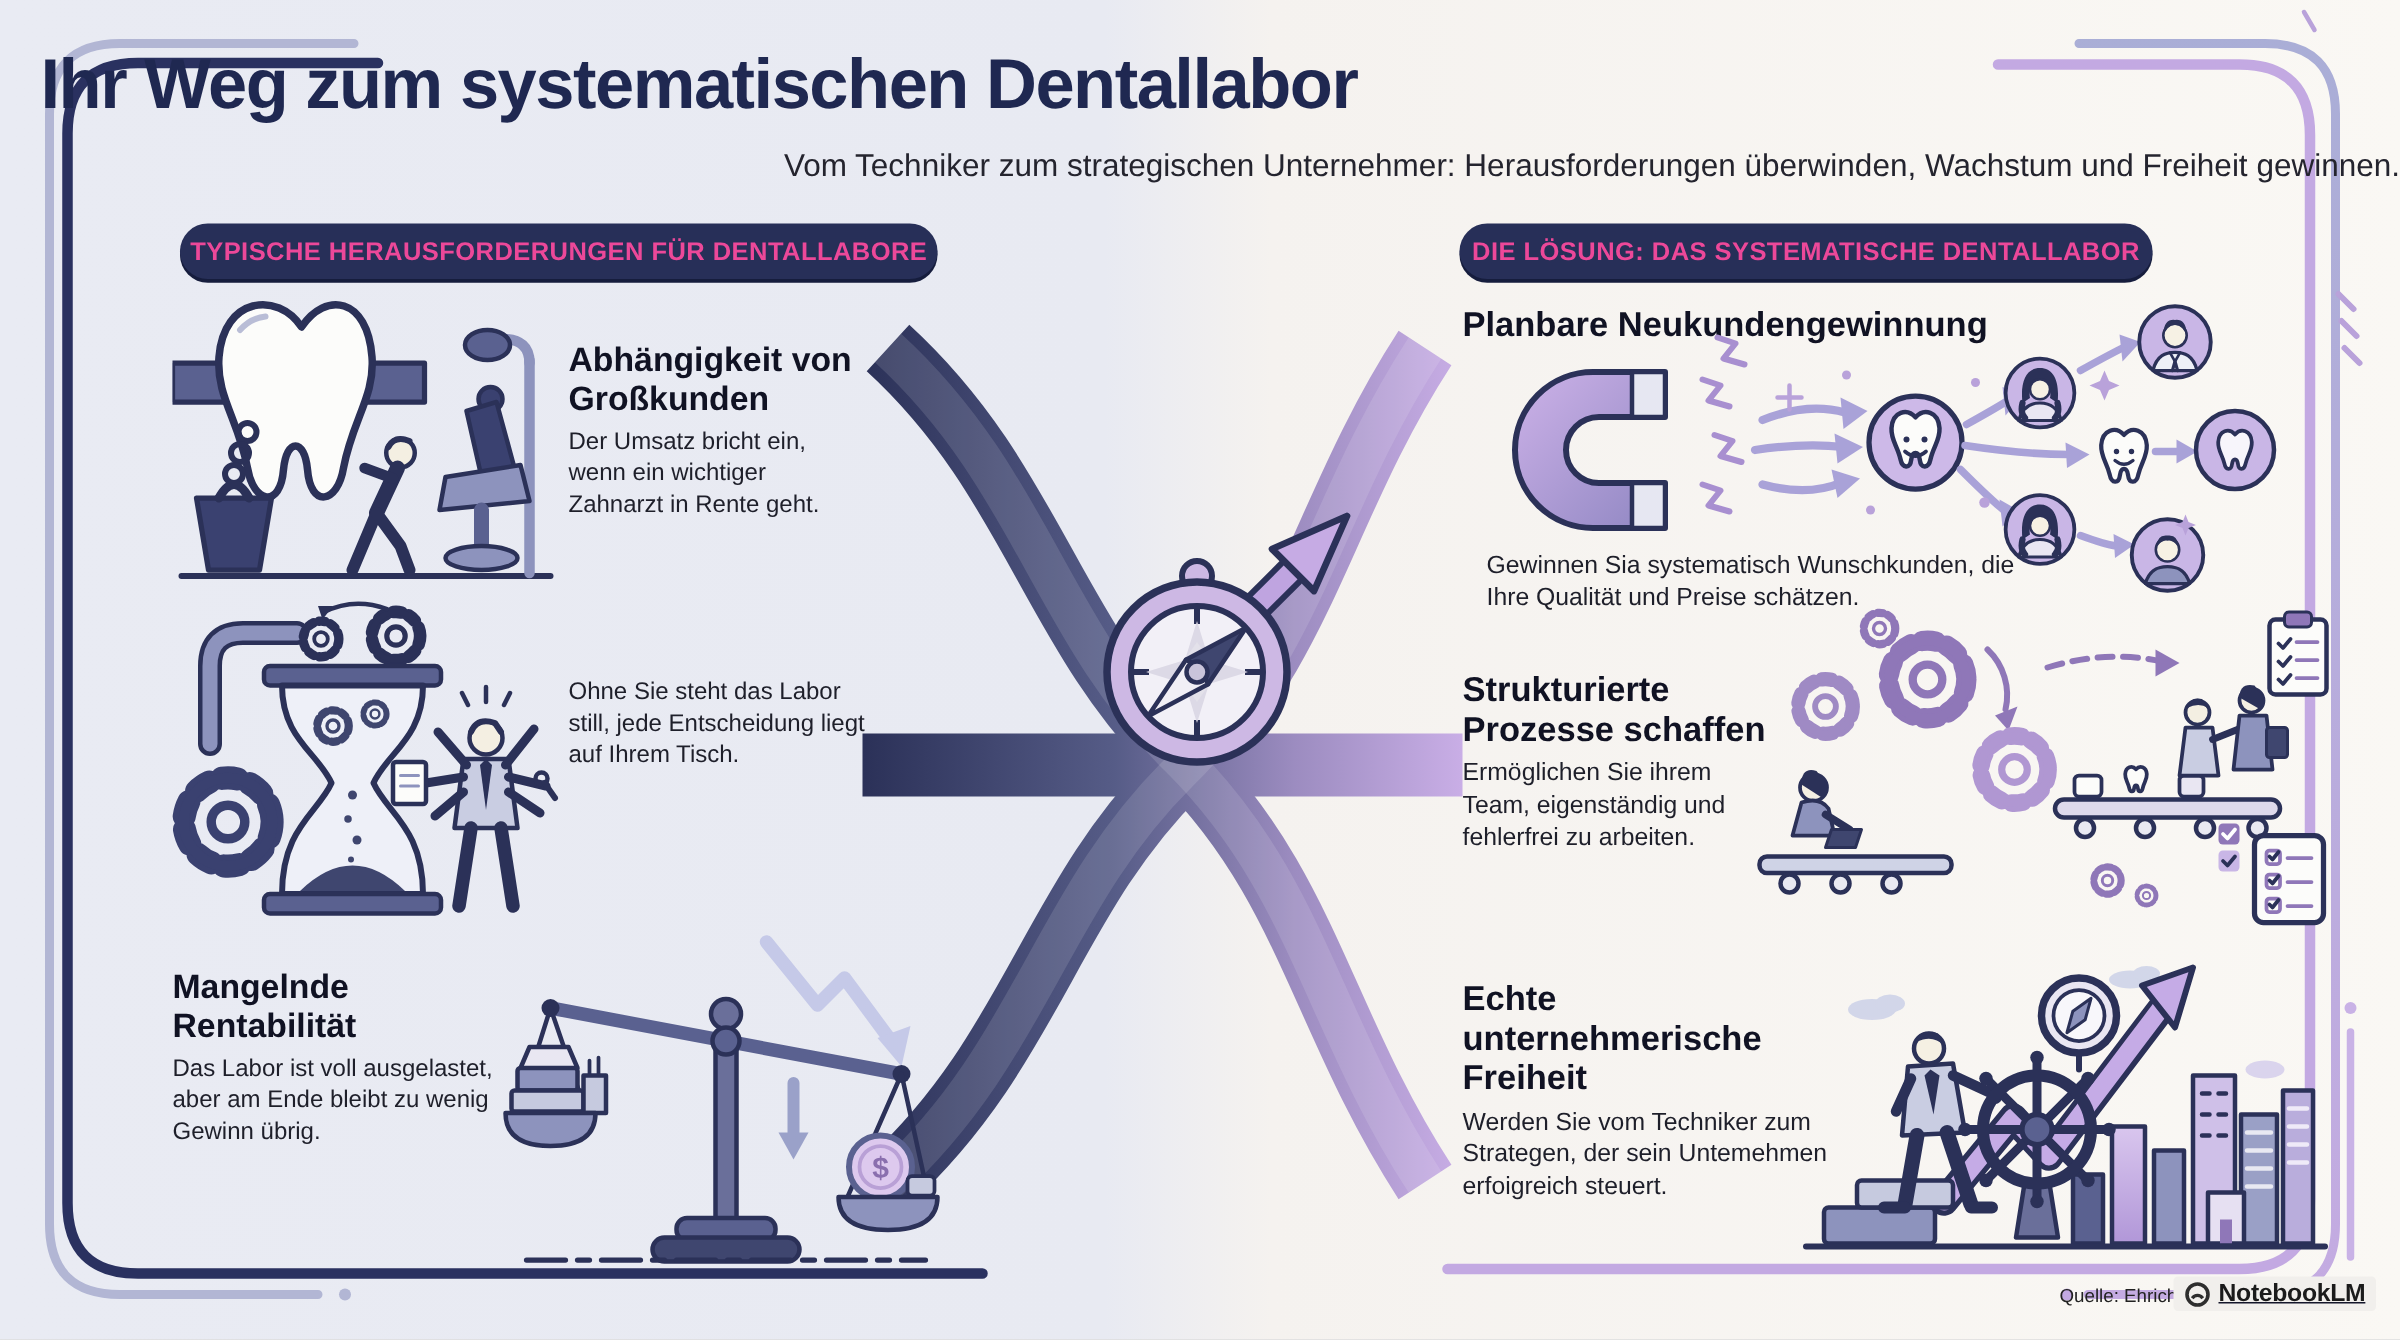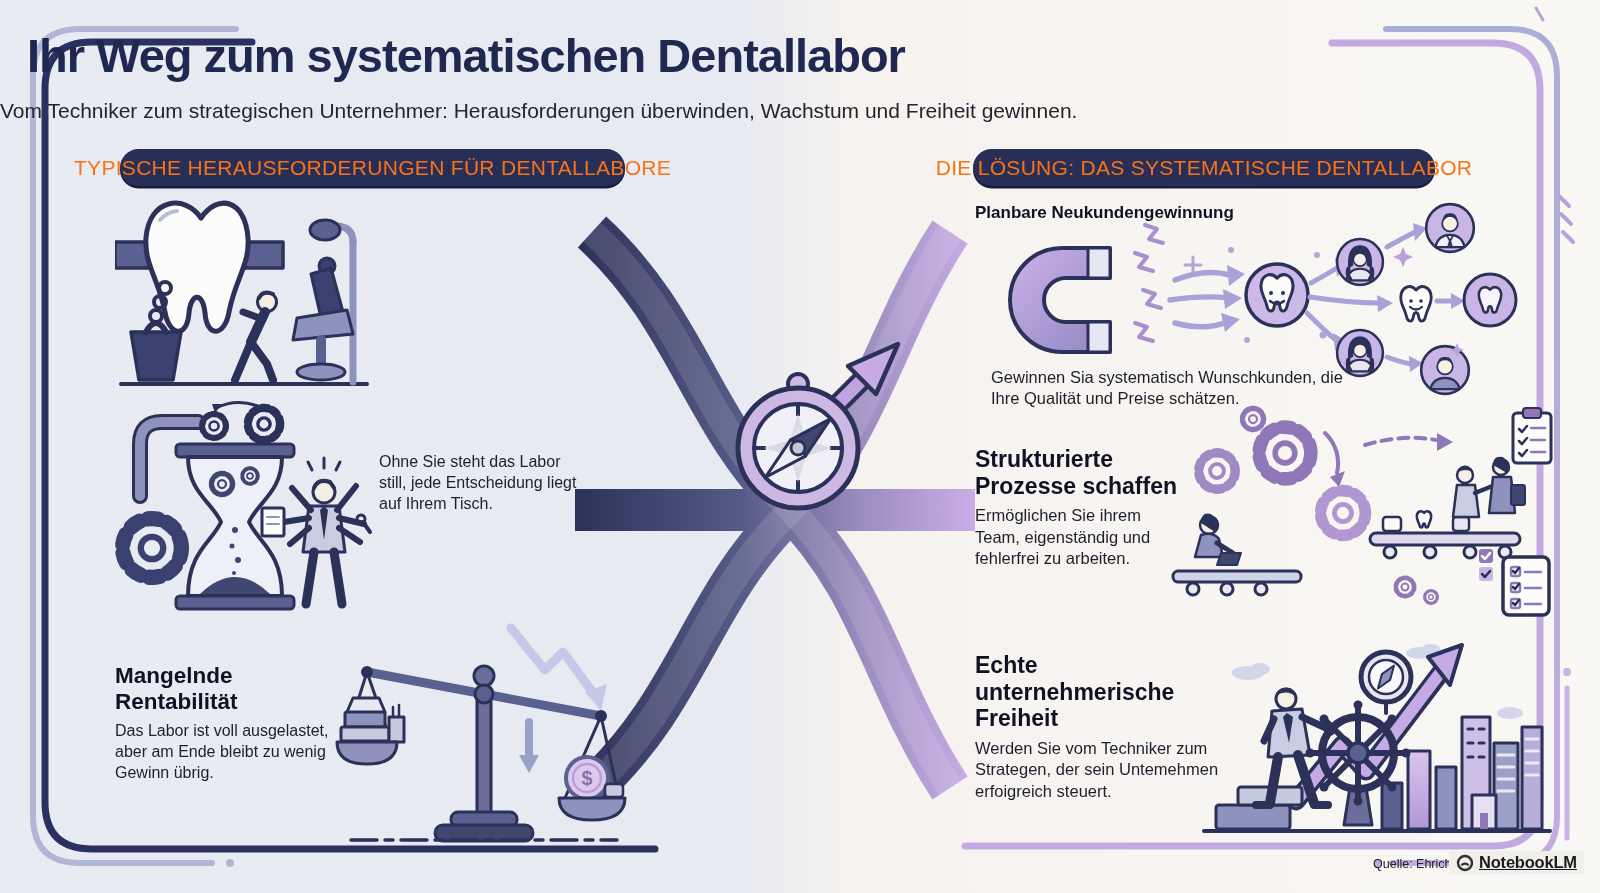--- a/index.html
+++ b/index.html
@@ -7,26 +7,26 @@
     position:relative;width:1600px;height:893px;overflow:hidden;
     background:linear-gradient(90deg,#e9ebf3 0%,#e8eaf2 46%,#f5f2ef 53%,#faf8f4 100%);
     font-family:"Liberation Sans",sans-serif;color:#14162a;
   }
   .abs{position:absolute;}
   .title{
     width:1600px;top:28px;left:0;
     font-size:47px;font-weight:700;letter-spacing:-1px;color:#1f2851;padding-left:27px;
   }
   .subtitle{
-    width:1600px;text-align:left;top:99px;left:0;
+    width:1600px;text-align:right;top:99px;left:0;
     font-size:21px;color:#24242e;
   }
   .pill{
-    background:#272f58;color:#f97316;border-radius:19px;height:37px;
-    font-size:21px;font-weight:400;letter-spacing:.3px;
+    background:#272f58;color:#ec4899;border-radius:19px;height:37px;
+    font-size:17px;font-weight:700;letter-spacing:.3px;
     display:flex;align-items:center;justify-content:center;
     box-shadow:0 2.5px 0 #161d3d;white-space:nowrap;
   }
   h3{margin:0;font-size:22.5px;line-height:1.16;color:#101223;font-weight:700;}
   .body-text{margin:6px 0 0 0;font-size:16px;line-height:1.3;color:#1e1f2a;}
   .cap{font-size:16.5px;}
   .footer-src{font-size:12.5px;color:#222;}
   .brand{
     display:flex;align-items:center;gap:5px;background:#f1efec;
     border-radius:3px;padding:2px 7px;text-decoration:underline;
@@ -159,20 +159,24 @@
       <path d="M238 56 Q238 40 220 40" fill="none" stroke="#8d93bd" stroke-width="7"></path>
       <ellipse cx="210" cy="44" rx="15" ry="10" fill="#5a6190" stroke="#2b3158" stroke-width="3"></ellipse>
       <circle cx="212" cy="80" r="8" fill="#3a4170" stroke="#2b3158" stroke-width="3"></circle>
       <polygon points="196,88 216,82 228,126 206,132" fill="#3a4170" stroke="#2b3158" stroke-width="3"></polygon>
       <polygon points="182,132 232,124 238,148 178,154" fill="#8d93bd" stroke="#2b3158" stroke-width="3"></polygon>
       <path d="M206 154 L206 178" stroke="#5a6190" stroke-width="10"></path>
       <ellipse cx="206" cy="186" rx="24" ry="8" fill="#8d93bd" stroke="#2b3158" stroke-width="3"></ellipse>
     </g>
   </svg>
 
+  <div class="abs" style="left:379px;top:227px;width:205px">
+    <h3>Abhängigkeit von Großkunden</h3>
+    <p class="body-text" style="width:180px">Der Umsatz bricht ein, wenn ein wichtiger Zahnarzt in Rente geht.</p>
+  </div>
 
   <svg class="abs" style="left:112px;top:400px" width="262" height="212" viewBox="0 0 262 212">
     <g stroke-linecap="round" stroke-linejoin="round">
       <path d="M28 96 V44 Q28 22 50 22 H86" fill="none" stroke="#2b3158" stroke-width="16"></path>
       <path d="M28 96 V44 Q28 22 50 22 H86" fill="none" stroke="#8d93bd" stroke-width="10"></path>
       <use href="#gear" x="-42" y="-42" width="84" height="84" transform="translate(40,148)" style="color:#3a4170"></use>
       <use href="#gear" x="-17" y="-17" width="34" height="34" transform="translate(102,26)" style="color:#2b3158"></use>
       <use href="#gear" x="-23" y="-23" width="46" height="46" transform="translate(152,24)" style="color:#2b3158"></use>
       <path d="M146 6 Q124 -2 104 8" fill="none" stroke="#2b3158" stroke-width="3"></path>
       <polygon points="100,4 110,4 103,13" fill="#2b3158"></polygon>
@@ -197,21 +201,21 @@
       <circle cx="249" cy="119" r="4" fill="none" stroke="#2b3158" stroke-width="3"></circle>
       <path d="M251 122 L258 132" stroke="#2b3158" stroke-width="4"></path>
       <path d="M202 152 L194 204 M222 152 L230 204" stroke="#2b3158" stroke-width="9"></path>
     </g>
   </svg>
 
   <div class="abs" style="left:379px;top:446px;width:215px">
     <p class="body-text" style="width:212px">Ohne Sie steht das Labor still, jede Entscheidung liegt auf Ihrem Tisch.</p>
   </div>
 
-  <div class="abs" style="left:115px;top:663px;width:250px">
+  <div class="abs" style="left:115px;top:645px;width:250px">
     <h3 style="width:200px">Mangelnde Rentabilität</h3>
     <p class="body-text" style="width:245px">Das Labor ist voll ausgelastet, aber am Ende bleibt zu wenig Gewinn übrig.</p>
   </div>
 
   <svg class="abs" style="left:333px;top:612px" width="302" height="238" viewBox="0 0 302 238">
     <g stroke-linecap="round" stroke-linejoin="round">
       <polyline points="178,16 212,58 230,40 264,86" fill="none" stroke="#c5c9e8" stroke-width="9"></polyline>
       <polygon points="252,80 274,72 268,99" fill="#c5c9e8"></polygon>
       <line x1="196" y1="110" x2="196" y2="146" stroke="#9aa1c9" stroke-width="8"></line>
       <polygon points="186,143 206,143 196,161" fill="#9aa1c9"></polygon>
@@ -234,21 +238,21 @@
       <circle cx="254" cy="166" r="21" fill="#ddc9ee" stroke="#5a6190" stroke-width="4"></circle>
       <circle cx="254" cy="166" r="14" fill="none" stroke="#b9a0d6" stroke-width="2.5"></circle>
       <text x="254" y="173" font-size="20" font-weight="bold" fill="#8a6fae" text-anchor="middle">$</text>
       <rect x="272" y="172" width="18" height="13" rx="3" fill="#c6cadf" stroke="#2b3158" stroke-width="2.5"></rect>
       <path d="M226 186 H292 Q292 208 259 208 Q226 208 226 186 Z" fill="#8d93bd" stroke="#2b3158" stroke-width="3"></path>
       <path d="M18 228 H284" stroke="#2b3158" stroke-width="3.5" stroke-dasharray="26 8 8 8"></path>
     </g>
   </svg>
 
   <div class="abs" style="left:975px;top:203px">
-    <h3 style="font-size:17px">Planbare Neukundengewinnung</h3>
+    <h3 style="font-size:23px">Planbare Neukundengewinnung</h3>
   </div>
 
   <svg class="abs" style="left:985px;top:195px" width="535" height="205" viewBox="0 0 535 205">
     <defs>
       <linearGradient id="magG" x1="0" y1="0" x2="1" y2="1">
         <stop offset="0" stop-color="#cdb2e8"></stop>
           <stop offset="1" stop-color="#8f86c2"></stop>
       </linearGradient>
     </defs>
     <g stroke-linecap="round" stroke-linejoin="round">

